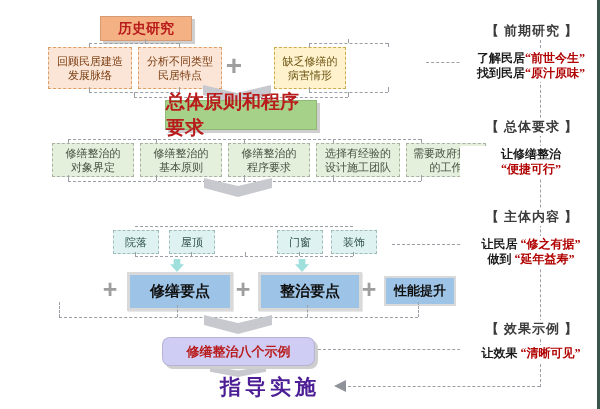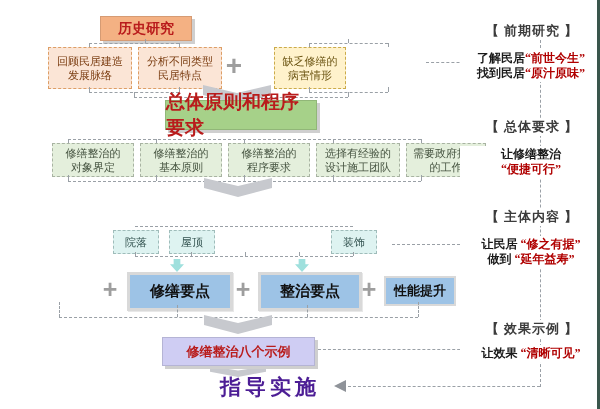--- a/index.html
+++ b/index.html
@@ -7,21 +7,21 @@
          font-family:"Liberation Sans","DejaVu Sans",sans-serif;}
   .edge-right{position:absolute;right:0;top:0;width:3px;height:409px;background:#3a564c;}
 
   
   .hdr{position:absolute;display:flex;align-items:center;justify-content:center;
        font-weight:bold;color:#b91c1c;box-shadow:3px 3px 0 #cfcfcf;border:1px solid rgba(0,0,0,.12);}
   .hist{background:#f4b183;}
   .stat{background:#ffd44f;}
   .grnh{background:#a6d189;}
   .cynh{background:#9fe0dd;}
-  .lavh{background:#cfcdf3;}
+  .lavh{background:#cfcdf3;border-radius:8px;}
 
   
   .sub{position:absolute;display:flex;align-items:center;justify-content:center;text-align:center;
        white-space:pre-line;font-weight:normal;line-height:1.3;font-size:11px;border:1.5px dashed;}
   .peach{background:#fbe5d6;border-color:#dd9e66;color:#7a3c10;}
   .yel{background:#fff2cc;border-color:#cbab4a;color:#6b5412;}
   .grn{background:#e4efdc;border-color:#a8b3a2;color:#44523f;margin-left:24px;}
   .cy{background:#def3f1;border-color:#9fbcba;color:#31514e;}
 
   
@@ -117,20 +117,21 @@
   <div class="dh" style="left:68px;top:181px;width:353px"></div>
 
   <div class="dh" style="left:464px;top:155px;width:26px"></div>
   <div class="ah-right" style="left:490px;top:151px"></div>
 
   <div class="chev" style="left:204px;top:178px;width:68px;height:19px;z-index:2"></div>
 
   <div class="dh" style="left:135px;top:226px;width:218px"></div>
   <div class="sub cy" style="left:169px;top:230px;width:44px;height:22px">屋顶</div>
   <div class="sub cy" style="left:113px;top:230px;width:44px;height:22px">院落</div>
+  <div class="sub cy" style="left:277px;top:230px;width:44px;height:22px">门窗</div>
   <div class="sub cy" style="left:331px;top:230px;width:44px;height:22px">装饰</div>
   <div class="dv" style="left:135px;top:252px;height:4px"></div>
   <div class="dv" style="left:191px;top:252px;height:4px"></div>
   <div class="dv" style="left:245px;top:252px;height:4px"></div>
   <div class="dv" style="left:299px;top:252px;height:4px"></div>
   <div class="dv" style="left:353px;top:252px;height:4px"></div>
   <div class="dh" style="left:135px;top:256px;width:218px"></div>
 
   <div class="dh" style="left:392px;top:244px;width:98px"></div>
   <div class="ah-right" style="left:490px;top:240px"></div>

